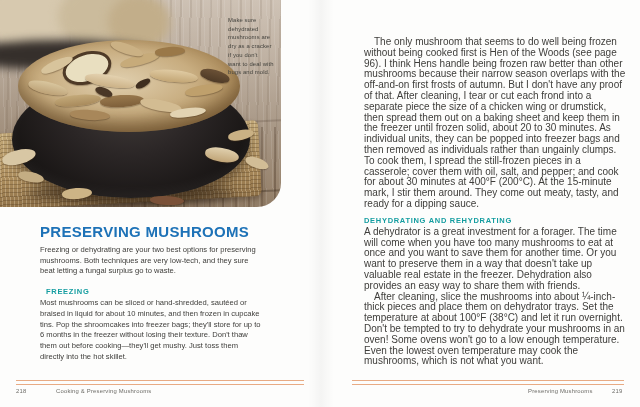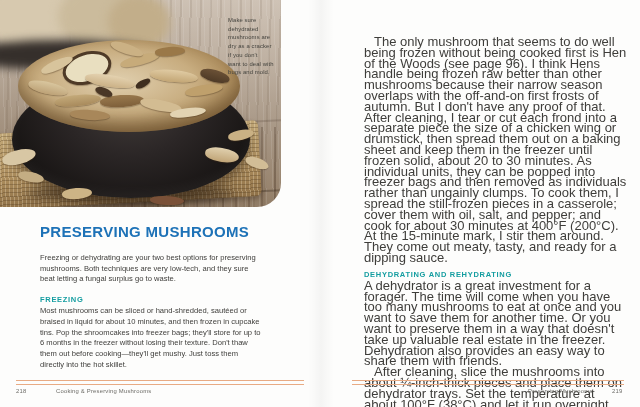--- a/index.html
+++ b/index.html
@@ -45,24 +45,24 @@
     box-shadow:inset 0 -10px 16px rgba(60,40,20,0.40);}
   .sl{position:absolute;border-radius:45% 55% 50% 50%;box-shadow:0 1px 1px rgba(60,40,20,0.35);}
   .annotation{position:absolute;left:228px;top:16px;width:58px;
     font-size:5.9px;line-height:1.48;color:#45443f;letter-spacing:0.1px;}
 
   
   .left-text{position:absolute;left:40px;top:223px;width:222px;}
   .right-text{position:absolute;left:364px;top:37px;width:263px;}
   h1.title{margin:0;font-size:15px;font-weight:900;letter-spacing:0.3px;color:#1d72b7;}
   h2.subhead{margin:0;font-size:7.5px;font-weight:700;letter-spacing:0.7px;color:#149da0;}
-  p.body{margin:0;font-size:13px;line-height:10.8px;color:#3e3d3a;}
+  p.body{margin:0;font-size:10px;line-height:10.8px;color:#3e3d3a;}
   .left-text p.body{font-size:7.6px;line-height:10.7px;}
-  .left-text .intro{margin-top:13px;}
-  .left-text .subhead{margin-top:10px;}
+  .left-text .intro{margin-top:5px;}
+  .left-text .subhead{margin-top:10px;margin-left:6px;}
   .left-text .sec-body{margin-top:2px;}
   .right-text .subhead{margin-top:6px;margin-bottom:2px;}
   .indent{text-indent:10px;}
 
   
   .rule{position:absolute;height:3px;border-top:1px solid #e8ab84;border-bottom:1px solid #e8ab84;}
   .rule-left{left:16px;top:380px;width:288px;}
   .rule-right{left:352px;top:380px;width:272px;}
   .footer-txt{position:absolute;top:388px;font-size:5.9px;color:#6e6d68;letter-spacing:0.2px;}
   .fl-num{left:16px;}

